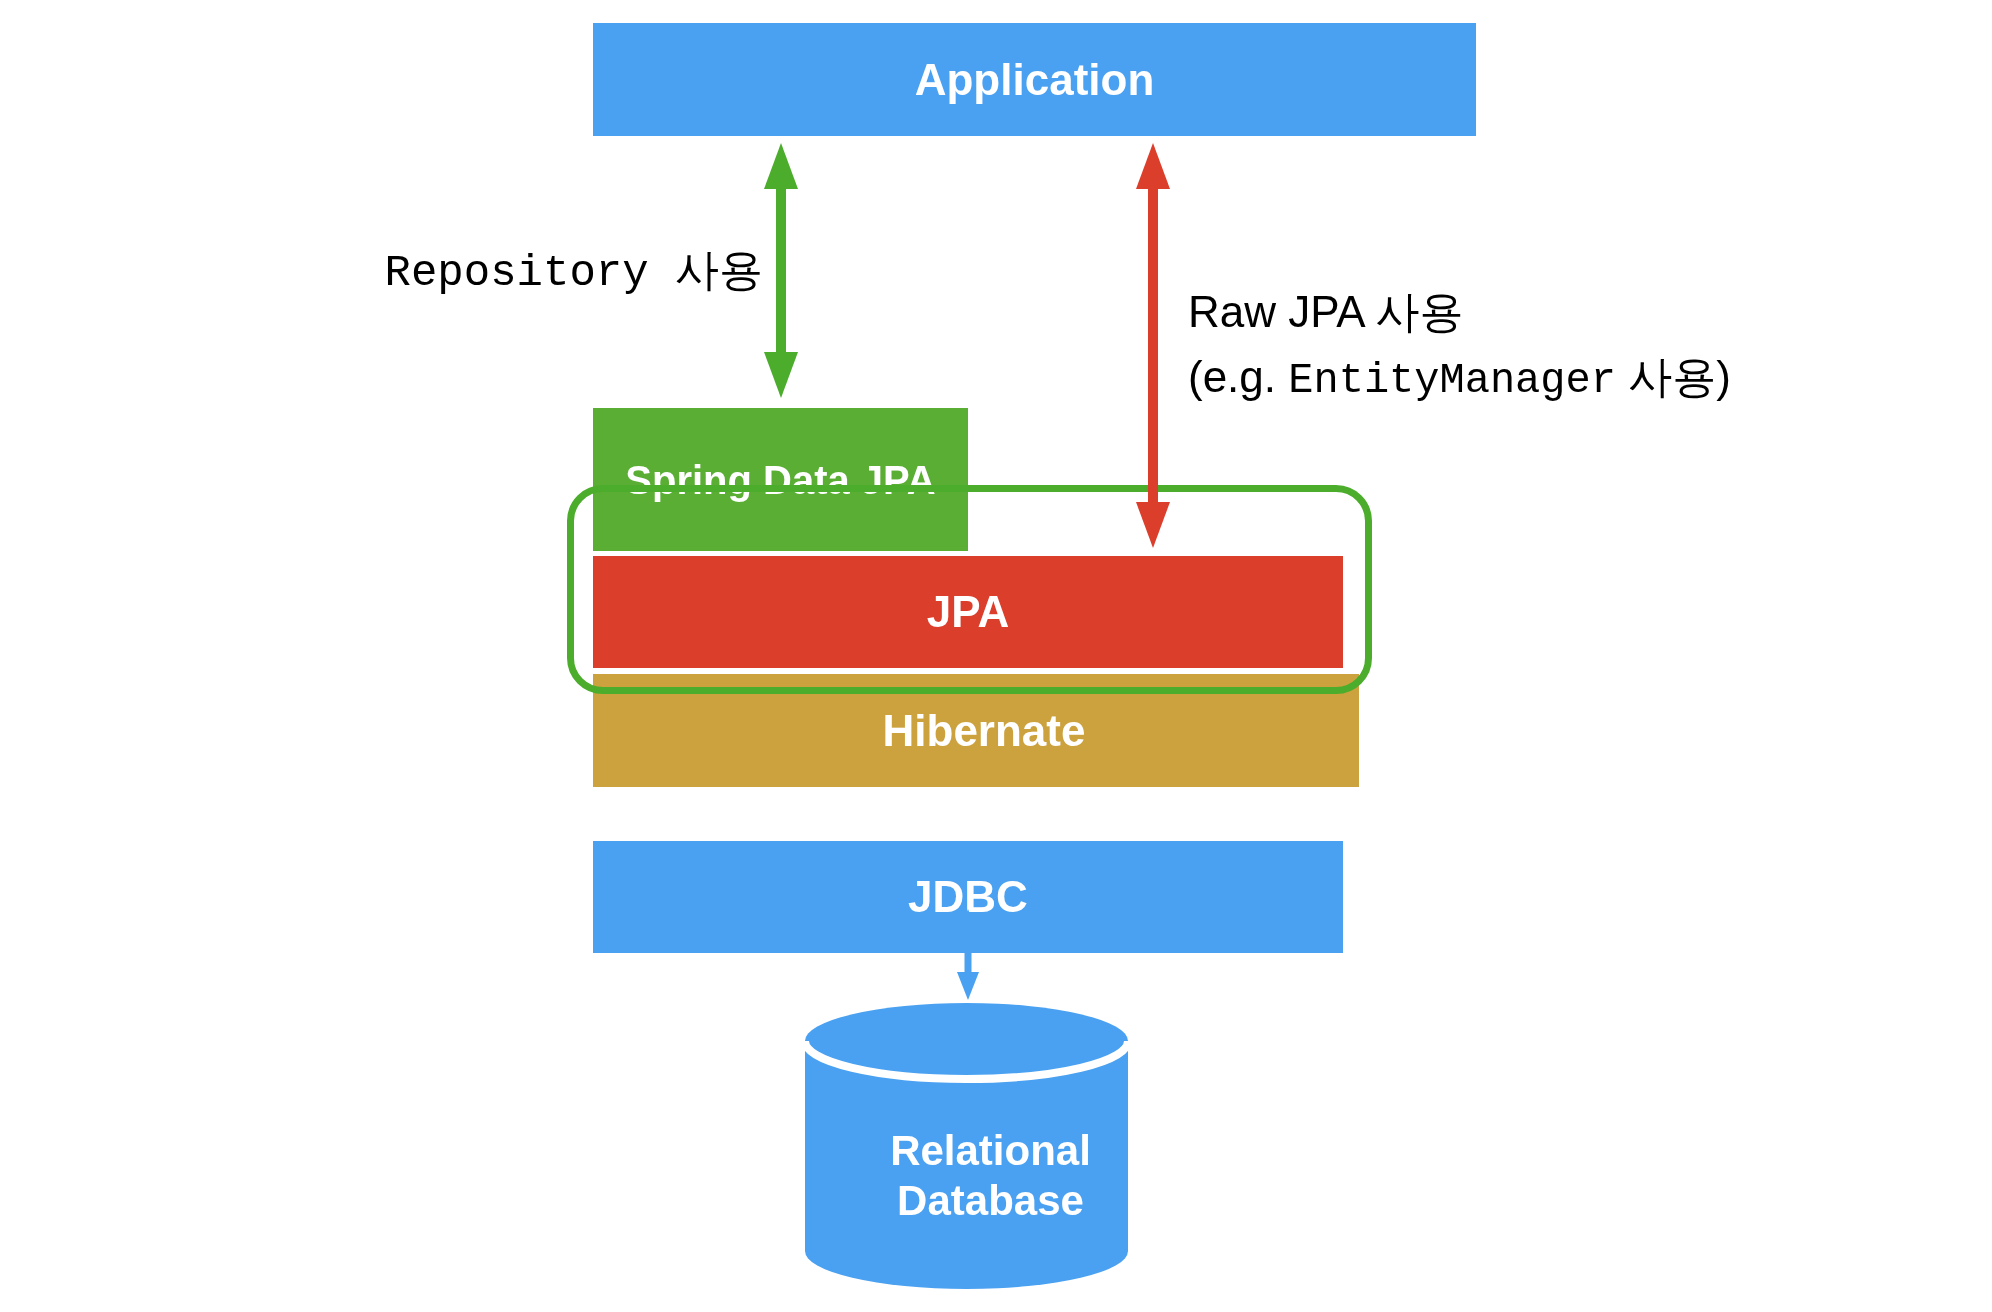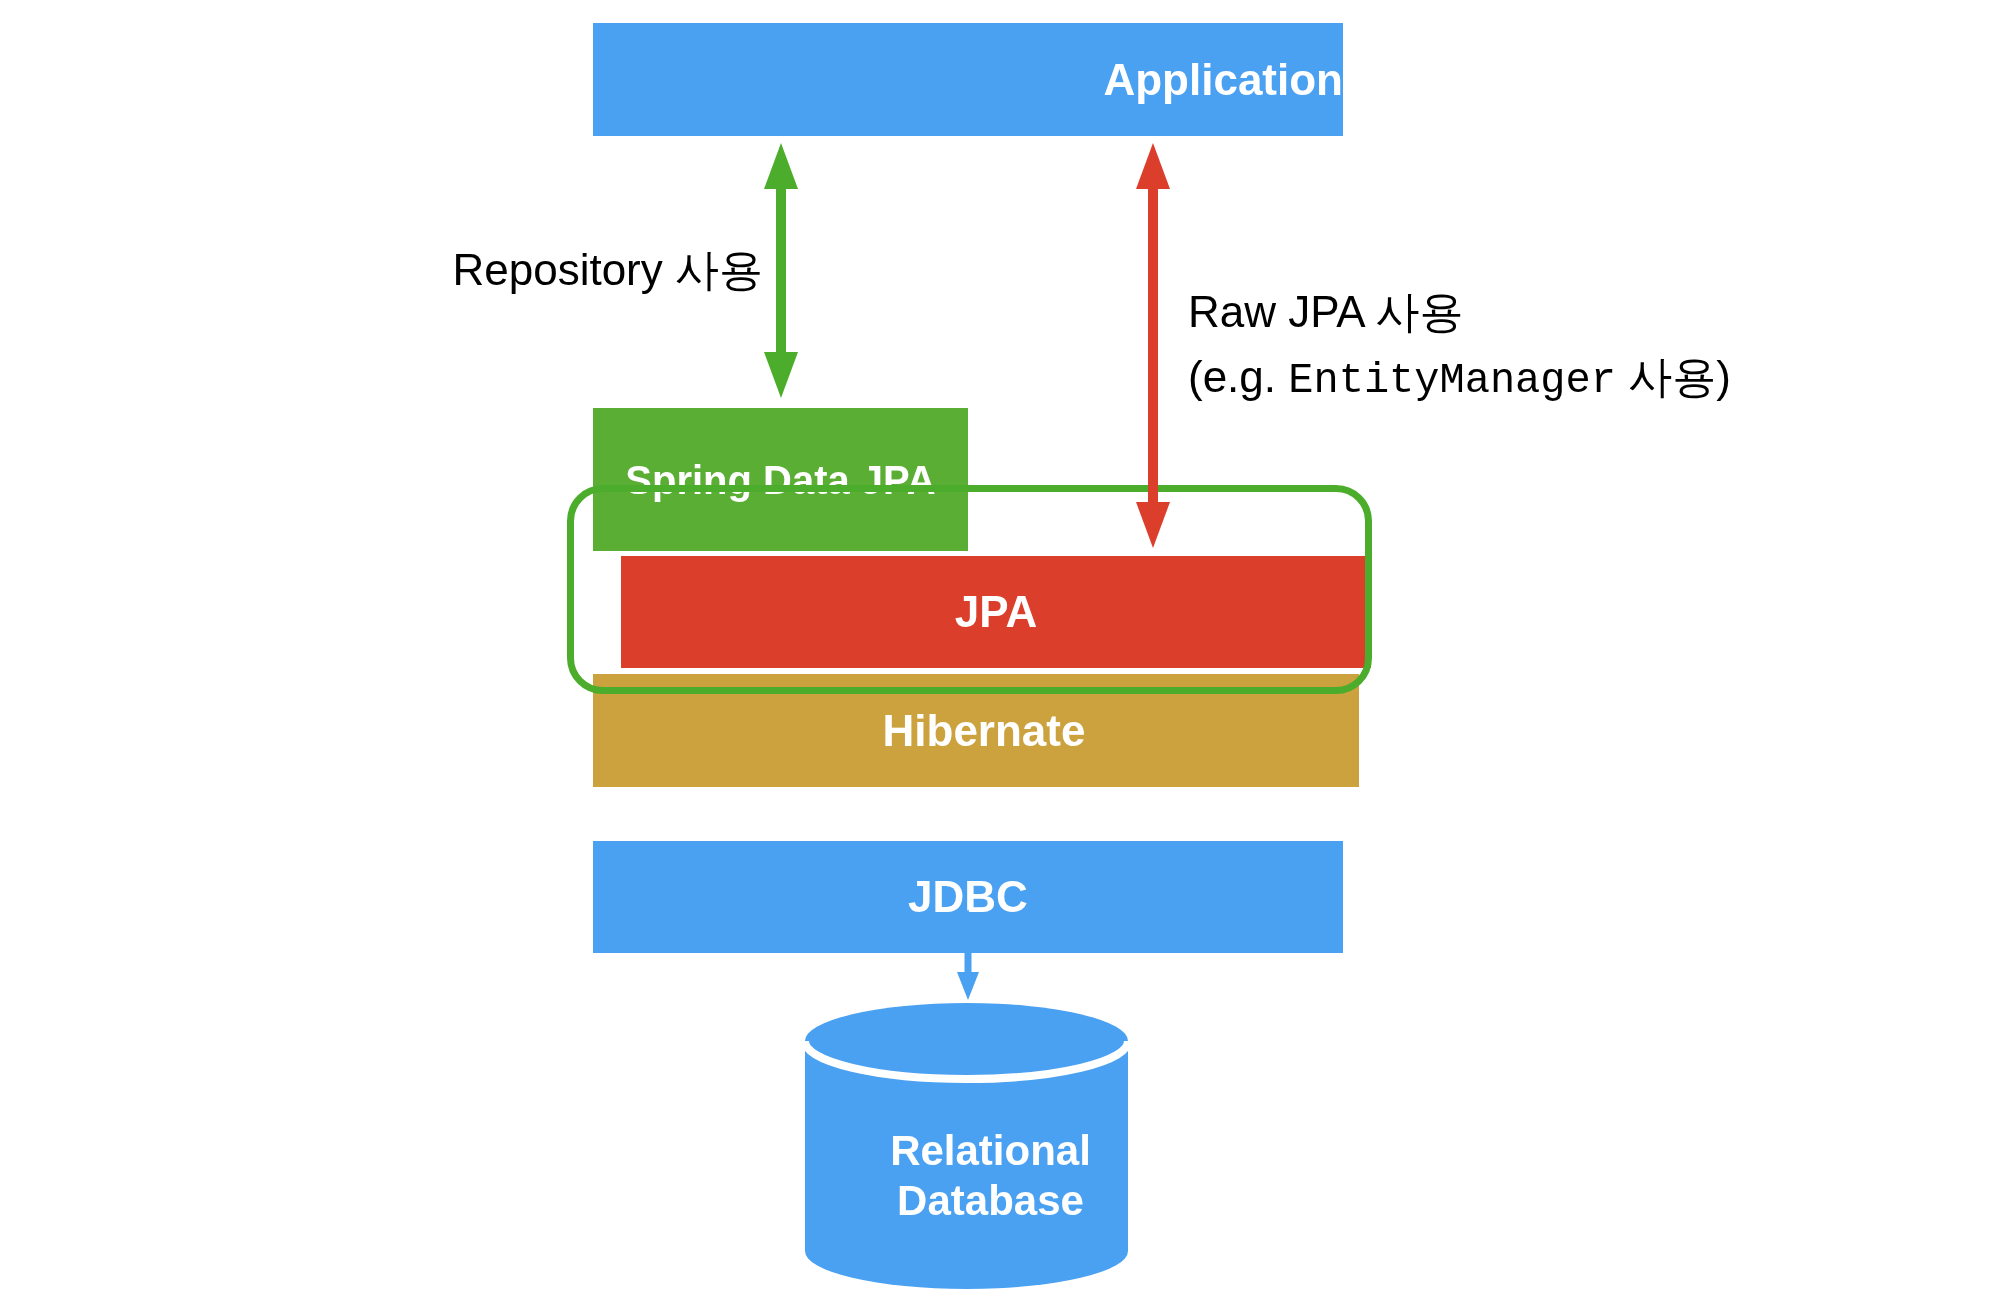--- a/index.html
+++ b/index.html
@@ -16,41 +16,41 @@
     display: flex;
     flex-direction: column;
     align-items: center;
     justify-content: center;
     color: var(--label-white, #fff);
     font-weight: bold;
     font-size: 44px;
     line-height: 52px;
     text-align: center;
   }
-  #app-box        { left: 593px; top: 23px;  width: 750px; height: 113px; background: var(--layer-blue); align-items: flex-end; }
+  #app-box        { left: 593px; top: 23px;  width: 883px; height: 113px; background: var(--layer-blue); }
   #spring-box     { left: 593px; top: 408px; width: 375px; height: 143px; background: var(--box-green); font-size: 40px; }
-  #jpa-box        { left: 593px; top: 556px; width: 750px; height: 112px; background: var(--box-red); margin-left: 28px; }
+  #jpa-box        { left: 593px; top: 556px; width: 750px; height: 112px; background: var(--box-red); }
   #hibernate-box  { left: 593px; top: 674px; width: 750px; height: 113px; background: var(--box-gold); padding-left: 16px; }
   #jdbc-box       { left: 593px; top: 793px; width: 750px; height: 112px; background: var(--layer-blue); margin-top: 48px; }
   #group-outline {
     position: absolute;
     left: 567px; top: 485px;
     width: 805px; height: 209px;
     box-sizing: border-box;
     border: 7px solid var(--line-green);
     border-radius: 36px;
     background: transparent;
   }
   .annotation {
     position: absolute;
     color: var(--label-black, #000);
     font-size: 44px;
     white-space: nowrap;
   }
-  #repo-usage-label { left: 763px; top: 270px; transform: translate(-100%, -50%); }
+  #repo-usage-label { left: 763px; top: 270px; transform: translate(-100%, -50%); font-family: Liberation Mono, monospace; }
   #raw-jpa-line1    { left: 1188px; top: 312px; transform: translateY(-50%); }
   #raw-jpa-line2    { left: 1188px; top: 377px; transform: translateY(-50%); }
   #raw-jpa-line2 .mono {
     font-family: Liberation Mono, monospace;
     font-size: 42px;
   }
   #overlay-svg {
     position: absolute;
     left: 0; top: 0;
     width: 1992px; height: 1312px;

